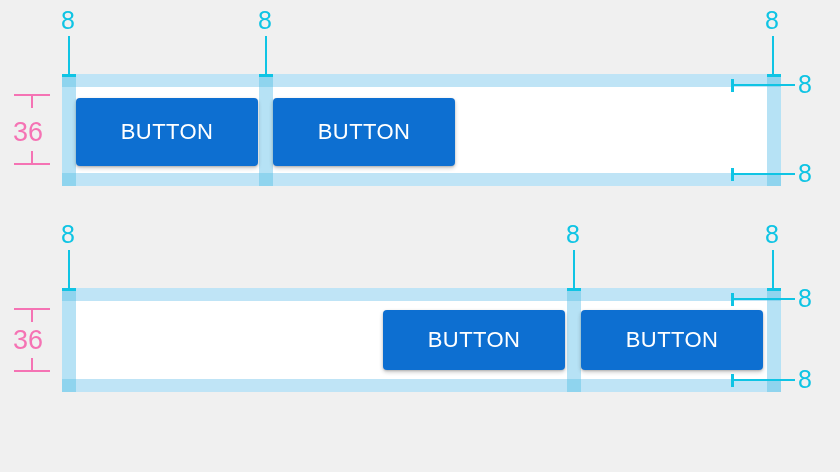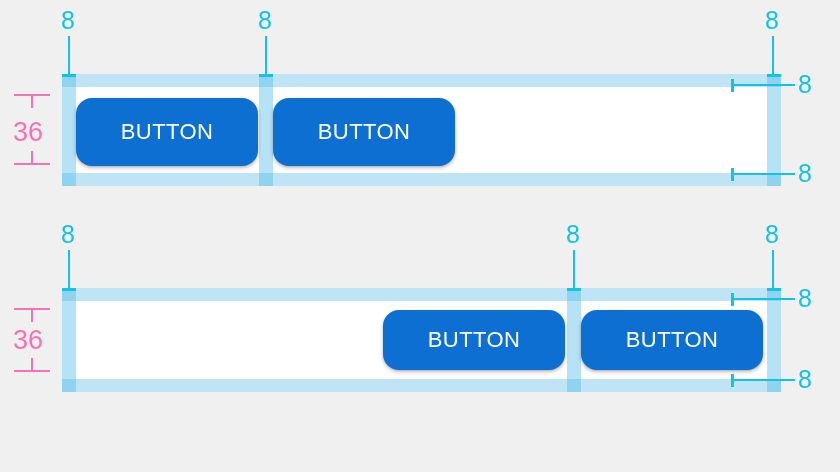--- a/index.html
+++ b/index.html
@@ -46,21 +46,21 @@
     height: 13px;
     background: #8fd4ee;
   }
   .spacer-col .cap.top { top: 0; }
   .spacer-col .cap.bot { bottom: 0; }
 
   
   .btn {
     position: absolute;
     background: #0d6fd1;
-    border-radius: 16px;
+    border-radius: 4px;
     color: #ffffff;
     font-size: 22px;
     letter-spacing: 0.4px;
     display: flex;
     align-items: center;
     justify-content: center;
     box-shadow: 0 2px 4px rgba(0,0,0,0.22), 0 1px 2px rgba(0,0,0,0.14);
     white-space: nowrap;
     user-select: none;
   }

